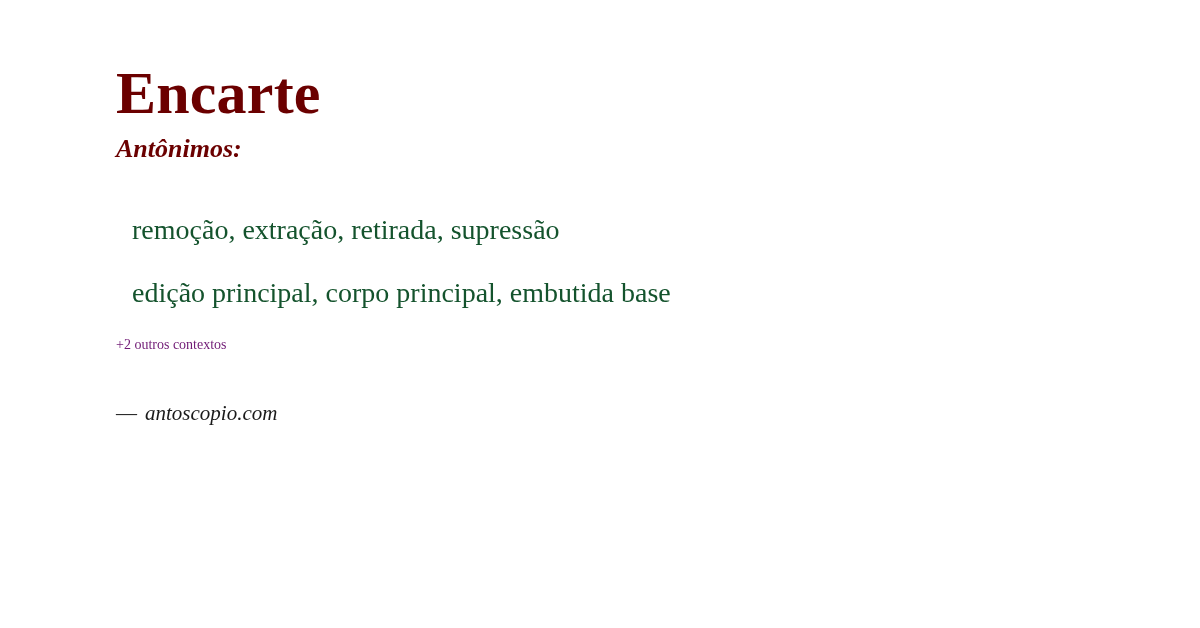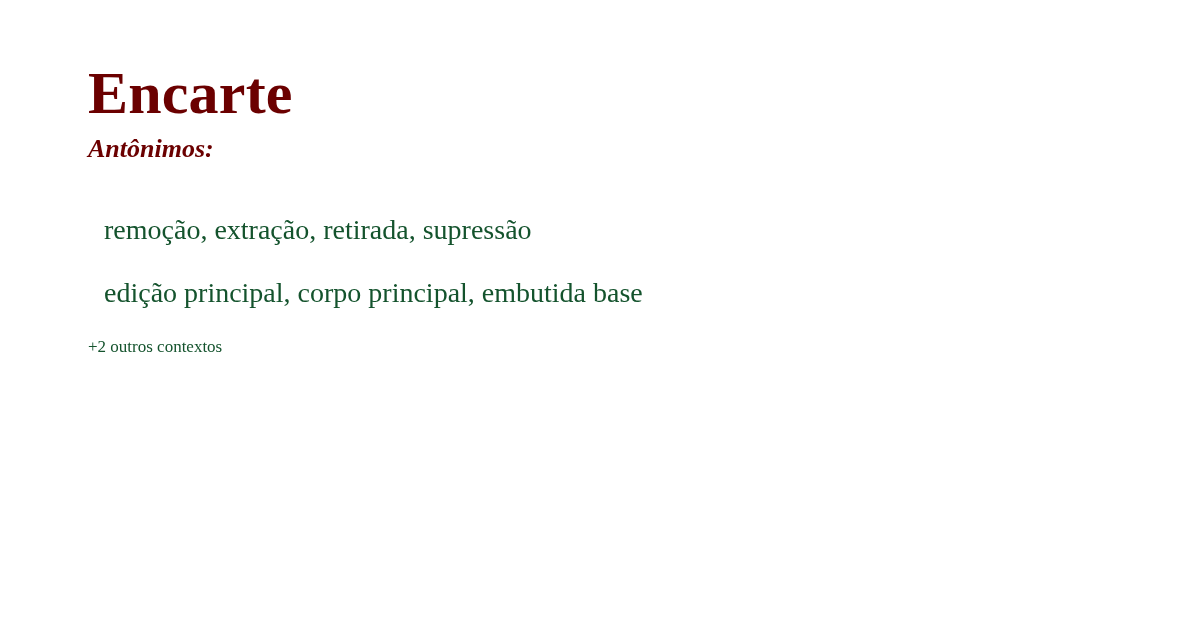--- a/index.html
+++ b/index.html
@@ -12,21 +12,21 @@
     background: #ffffff;
     font-family: "Liberation Serif", "DejaVu Serif", serif;
     color: #1a1a1a;
     overflow: hidden;
   }
   .page {
     position: relative;
     width: 1200px;
     height: 452px;
     box-sizing: border-box;
-    padding: 62px 140px 0 88px;
+    padding: 62px 140px 0 116px;
   }
   .headword {
     font-family: "Liberation Serif", "DejaVu Serif", serif;
     font-size: 60px;
     font-weight: bold;
     color: #6b0000;
     line-height: 1.05;
     letter-spacing: 0.2px;
     margin: 0;
   }
@@ -54,22 +54,22 @@
   }
   .sense-terms {
     font-family: "Liberation Serif", "DejaVu Serif", serif;
     font-size: 28px;
     color: #14532d;
     line-height: 1.3;
     margin: 16px;
   }
   .more-contexts {
     font-family: "Liberation Serif", "DejaVu Serif", serif;
-    font-size: 17px;
-    color: #14532d;
+    font-size: 14px;
+    color: #701a75;
     margin-top: 26px;
   }
   .source {
     font-family: "Liberation Serif", "DejaVu Serif", serif;
     font-size: 21px;
     font-style: italic;
     color: #1a1a1a;
     margin-top: 48px;
   }
   .source .dash {
@@ -93,14 +93,17 @@
 
     <div class="sense">
       <div class="sense-terms">edição principal, corpo principal, embutida base</div>
     </div>
 
 
   </div>
 
   <div class="more-contexts">+2 outros contextos</div>
 
+  <div class="source">
+    <span class="dash">—</span><span>antoscopio.com</span>
+  </div>
 
 </div>
 
 </body></html>

